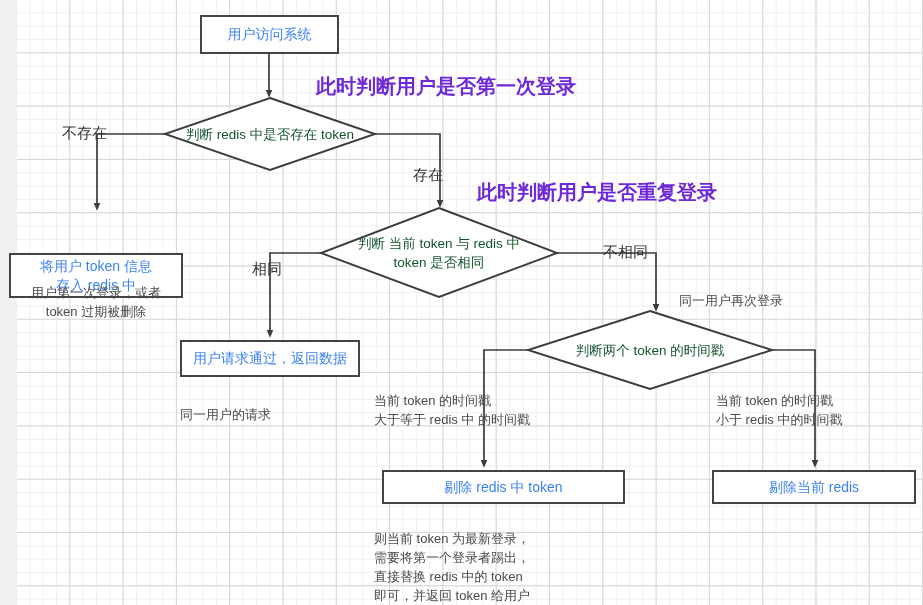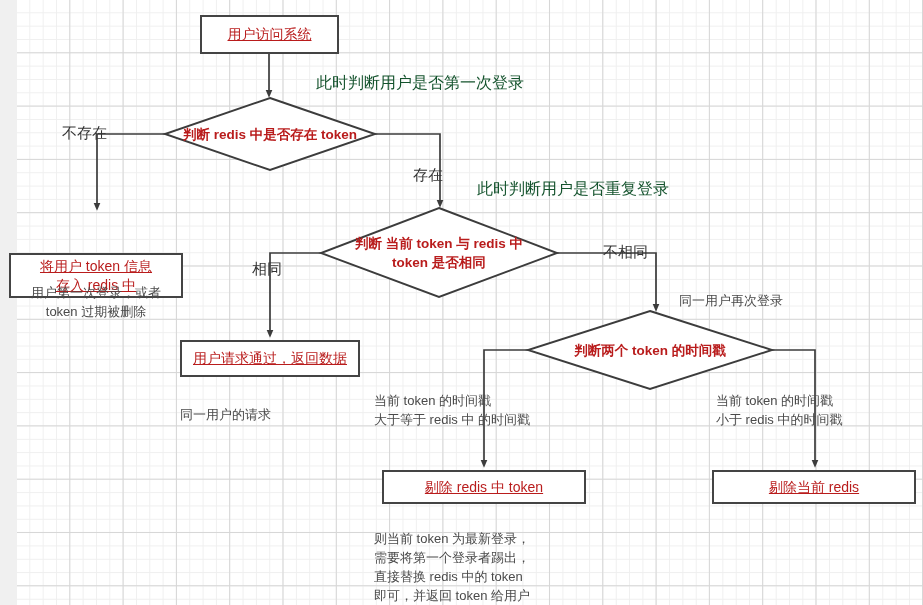--- a/index.html
+++ b/index.html
@@ -44,65 +44,63 @@
     height: 605px;
     pointer-events: none;
   }
   .node {
     position: absolute;
     box-sizing: border-box;
     display: flex;
     align-items: center;
     justify-content: center;
     text-align: center;
-    color: #b91c1c;
-    text-decoration: underline;
+    color: #3b82f6;
   }
   .box {
     border: 2px solid #444444;
     background: #ffffff;
     font-size: 14px;
     line-height: 19px;
     white-space: pre-line;
   }
   .diamond-label {
     position: absolute;
     display: flex;
     align-items: center;
     justify-content: center;
     text-align: center;
     font-size: 13.5px;
     line-height: 19px;
-    color: #b91c1c;
+    color: #14532d;
     white-space: pre-line;
     pointer-events: none;
-    font-weight: bold;
   }
   .edge-label {
     position: absolute;
     font-size: 15px;
     color: #333333;
     white-space: nowrap;
   }
   .note {
     position: absolute;
     font-size: 13px;
     line-height: 19px;
     color: #4a4a4a;
     text-align: left;
     white-space: pre-line;
   }
   .note-left {
     text-align: center;
   }
   .annot {
     position: absolute;
-    font-size: 16px;
-    font-weight: normal;
-    color: #14532d;
+    font-size: 20px;
+    font-weight: bold;
+    color: #6d28d9;
     white-space: nowrap;
   }
 </style>
 </head>
 <body>
 
 <div id="canvas">
 
   <div id="grid"></div>
 
@@ -143,21 +141,21 @@
 
   <div class="node box" style="left:9px; top:214px; width:174px; height:45px;margin-top:39px;">
     <span>将用户 token 信息
 存入 redis 中</span>
   </div>
 
   <div class="node box" style="left:180px; top:340px; width:180px; height:37px;">
     <span>用户请求通过，返回数据</span>
   </div>
 
-  <div class="node box" style="left:382px; top:470px; width:204px; height:34px;">
+  <div class="node box" style="left:382px; top:470px; width:243px; height:34px;">
     <span>剔除 redis 中 token</span>
   </div>
 
   <div class="node box" style="left:712px; top:470px; width:204px; height:34px;">
     <span>剔除当前 redis</span>
   </div>
 
   <div class="diamond-label" style="left:165px; top:118px; width:210px; height:32px;">
     <span>判断 redis 中是否存在 token</span>
   </div>

